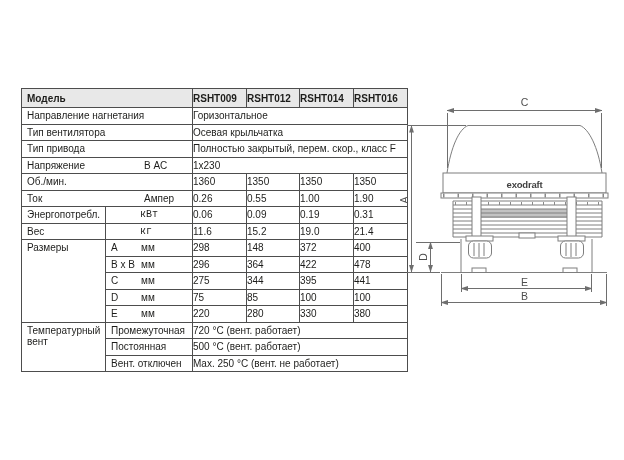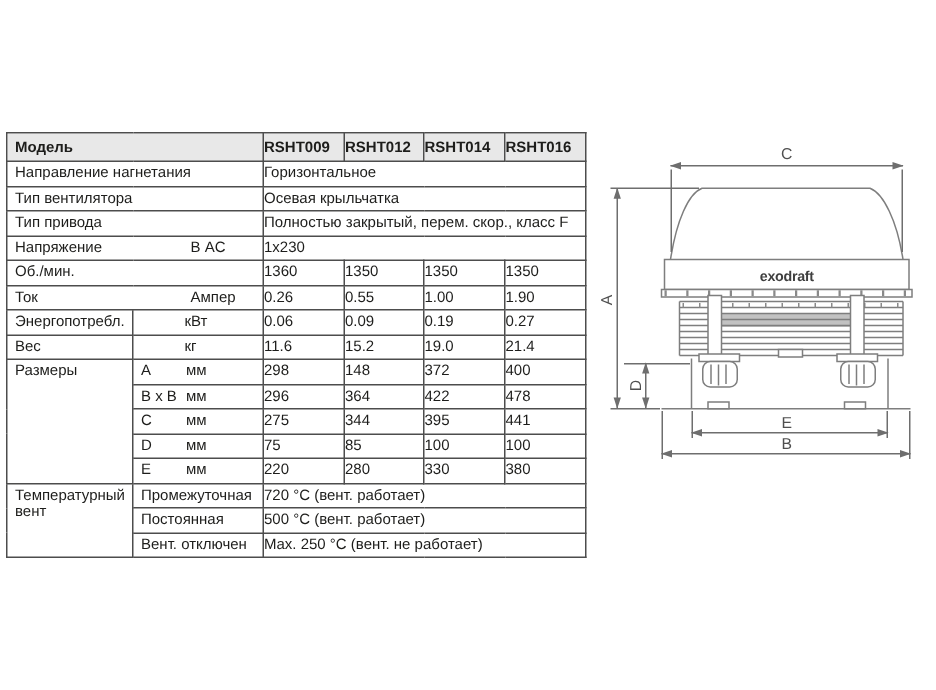--- a/index.html
+++ b/index.html
@@ -2,37 +2,37 @@
 <html><head>
 <meta charset="utf-8">
 <style>
   html,body{margin:0;padding:0;}
   body{
     width:624px;height:460px;background:#ffffff;position:relative;overflow:hidden;
     font-family:"Liberation Sans",sans-serif;color:#1d1d1b;
   }
   
   .spec-table{
-    position:absolute;left:4px;top:88px;width:386px;
+    position:absolute;left:21px;top:88px;width:386px;
     border-collapse:collapse;table-layout:fixed;
     font-size:10px;line-height:11px;
   }
   .spec-table td,.spec-table th{
     border:1px solid #4d4d4d;padding:0;vertical-align:middle;
     overflow:hidden;white-space:nowrap;font-weight:normal;text-align:left;
   }
   .spec-table tr{height:16.5px;}
   .spec-table tr.hdr{height:19px;}
   .hdr th{background:#e8e8e8;font-weight:bold;}
   .lab{padding-left:5px !important;}
   .ctr{text-align:center;}
   .grp{vertical-align:top !important;padding-top:2px !important;white-space:normal !important;line-height:11.5px;}
   .inlab{display:inline-block;width:117px;}
   .sublab{display:inline-block;width:30px;}
-  .unitpad{padding-left:34px !important;}
+  .unitpad{padding-left:34px !important;font-family:Liberation Mono, monospace;}
   
   .diagram{position:absolute;left:398px;top:84px;width:222px;height:228px;}
   .dimtxt{font-size:10.5px;fill:#4f4f4f;font-family:"Liberation Sans",sans-serif;}
   .brandtxt{font-size:9.5px;font-weight:bold;fill:#3f3f3f;letter-spacing:-0.2px;font-family:"Liberation Sans",sans-serif;}
 </style>
 </head>
 <body>
 
 <table class="spec-table">
   <colgroup>
@@ -80,21 +80,21 @@
       <td class="ctr">0.55</td>
       <td class="ctr">1.00</td>
       <td class="ctr">1.90</td>
     </tr>
     <tr>
       <td class="lab">Энергопотребл.</td>
       <td class="unitpad">кВт</td>
       <td class="ctr">0.06</td>
       <td class="ctr">0.09</td>
       <td class="ctr">0.19</td>
-      <td class="ctr">0.27</td>
+      <td class="ctr">0.31</td>
     </tr>
     <tr>
       <td class="lab">Вес</td>
       <td class="unitpad">кг</td>
       <td class="ctr">11.6</td>
       <td class="ctr">15.2</td>
       <td class="ctr">19.0</td>
       <td class="ctr">21.4</td>
     </tr>
     <tr>

